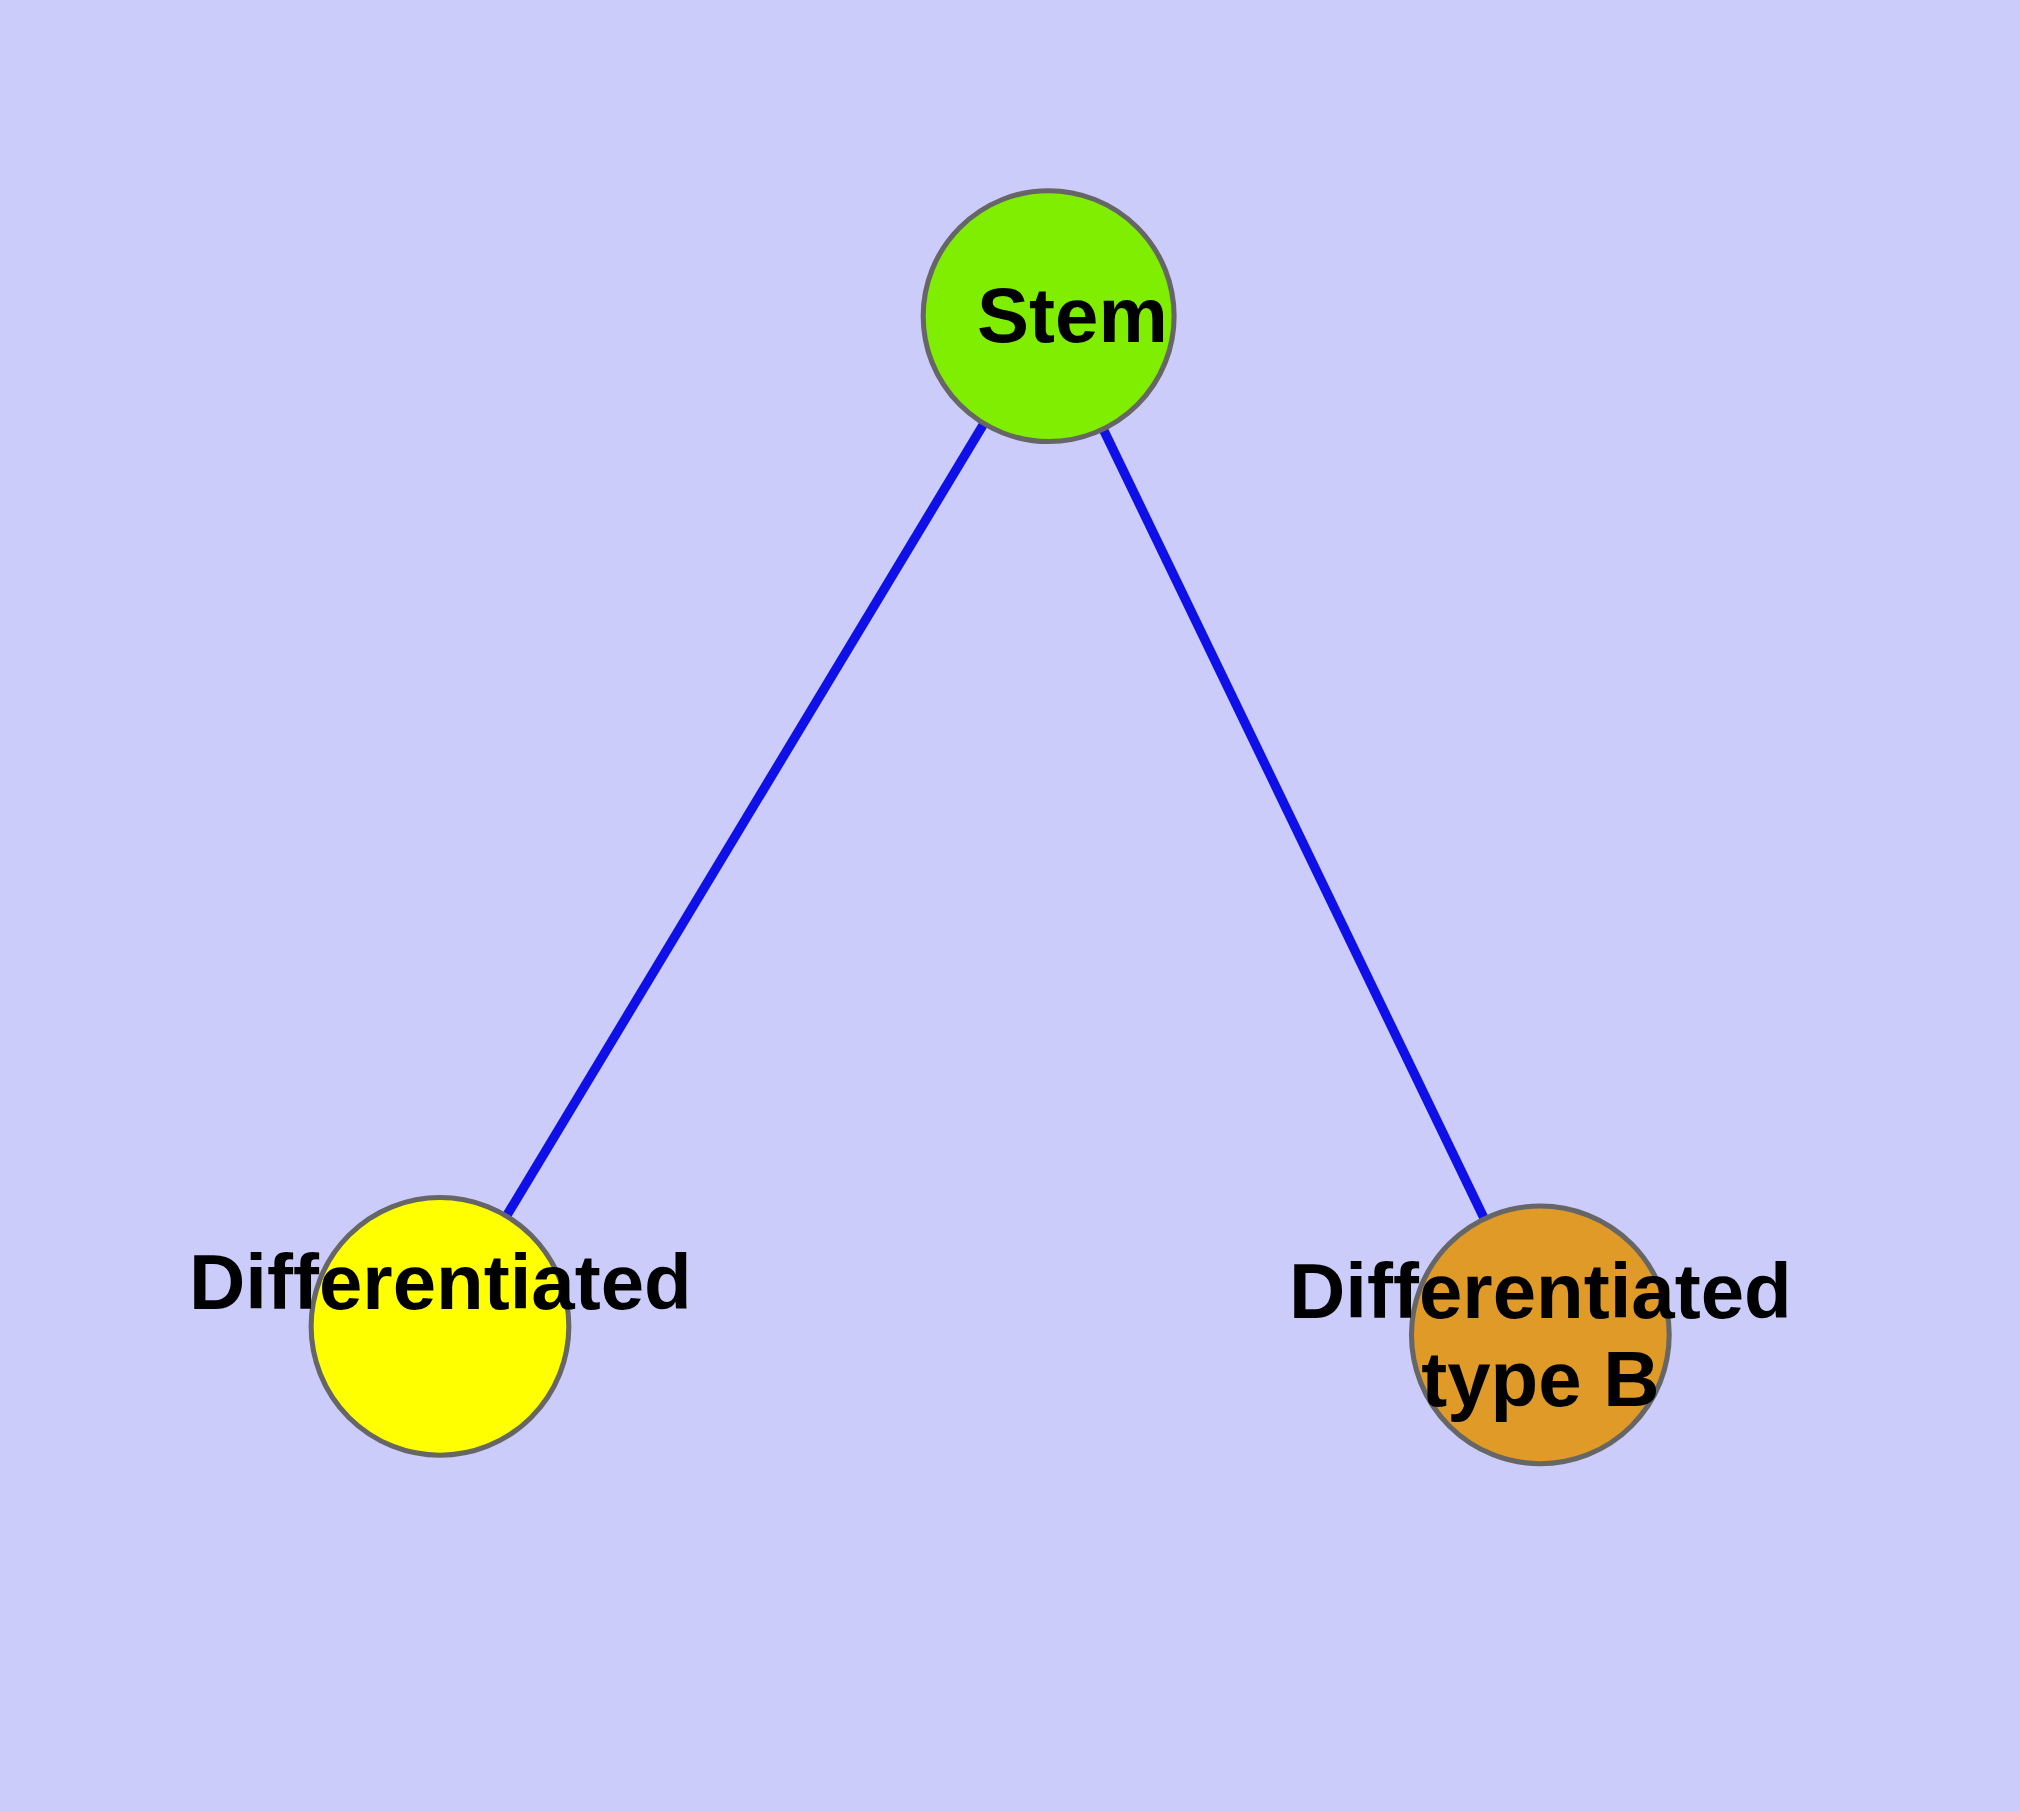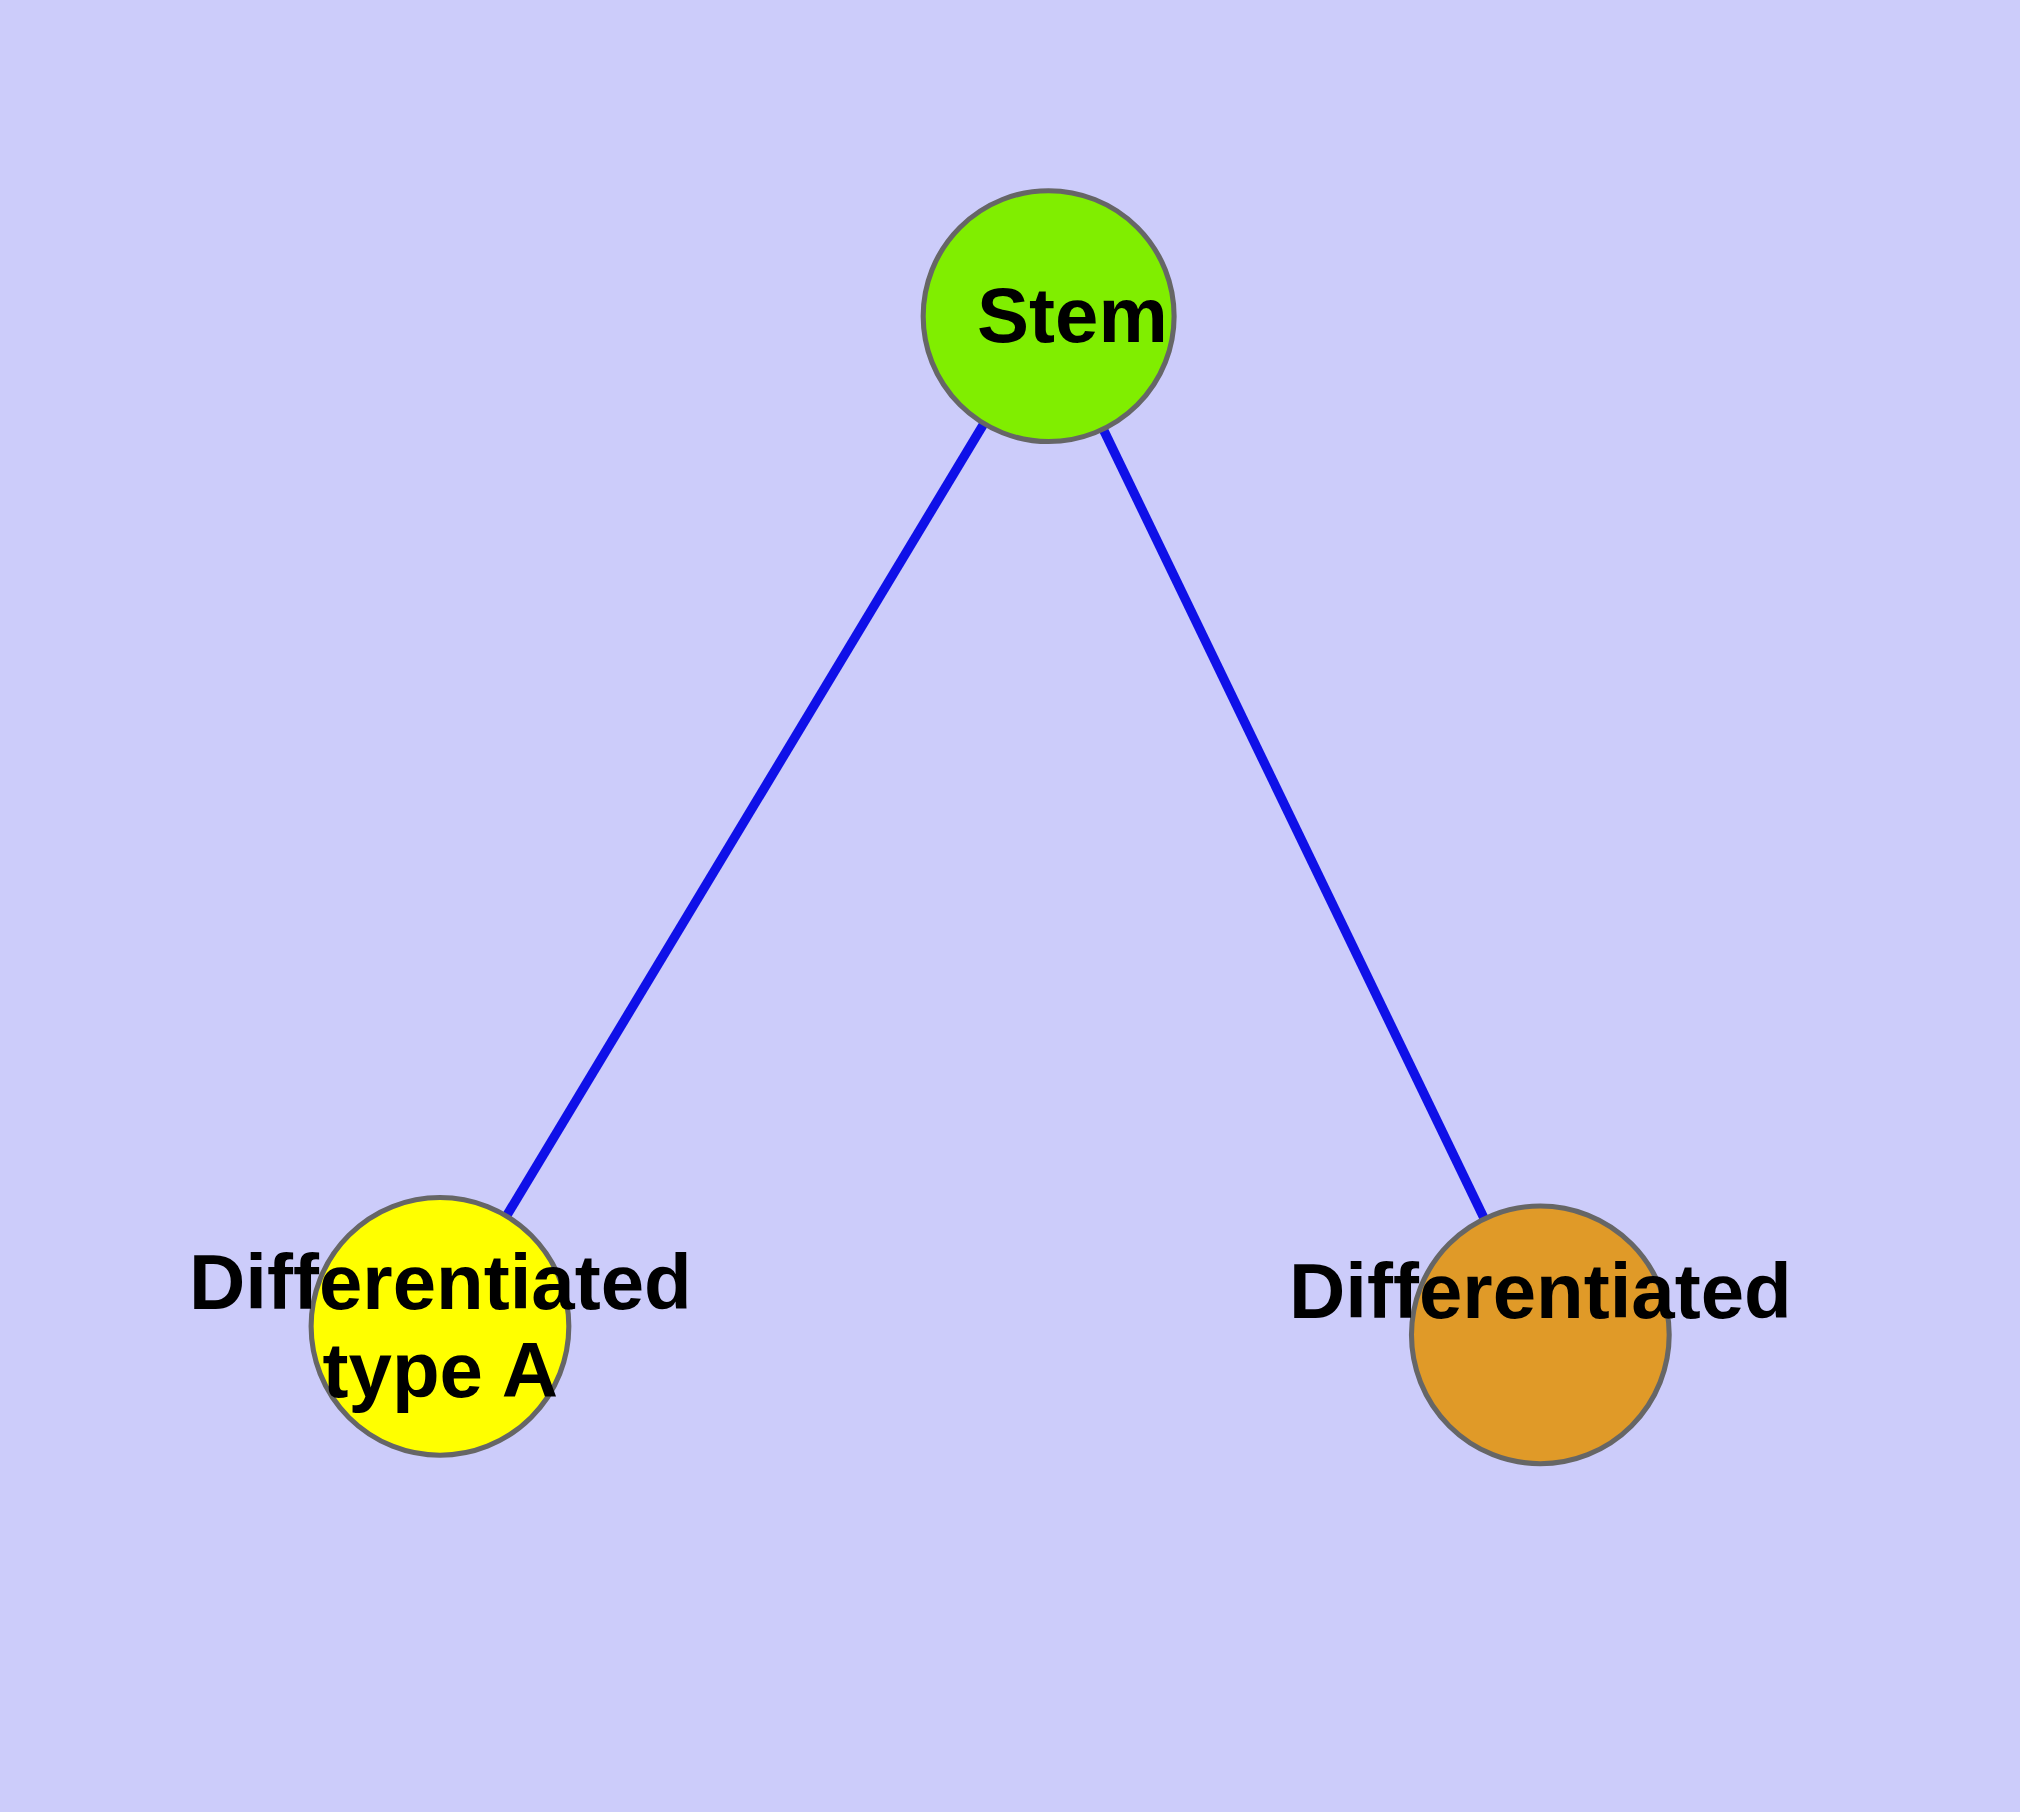--- a/index.html
+++ b/index.html
@@ -58,21 +58,21 @@
         <circle cx="1817" cy="1575" r="152" fill="#e09a28" stroke="#666666" stroke-width="6"></circle>
       </g>
   </svg>
 
   <div id="label-layer">
       <div class="node-label" style="font-size: 78px; color: rgb(0, 0, 0); left: 977px; top: 272px;">
         <div>Stem</div>
       </div>
       <div class="node-label two-line" style="font-size: 78px; color: rgb(0, 0, 0); left: 189px; top: 1238px;">
         <div>Differentiated</div>
-        <div>type A</div>
       </div>
       <div class="node-label two-line" style="font-size: 78px; color: rgb(0, 0, 0); left: 1289px; top: 1247px;">
         <div>Differentiated</div>
+        <div>type B</div>
       </div>
     </div>
 
 </div>
 
 
 </body></html>

